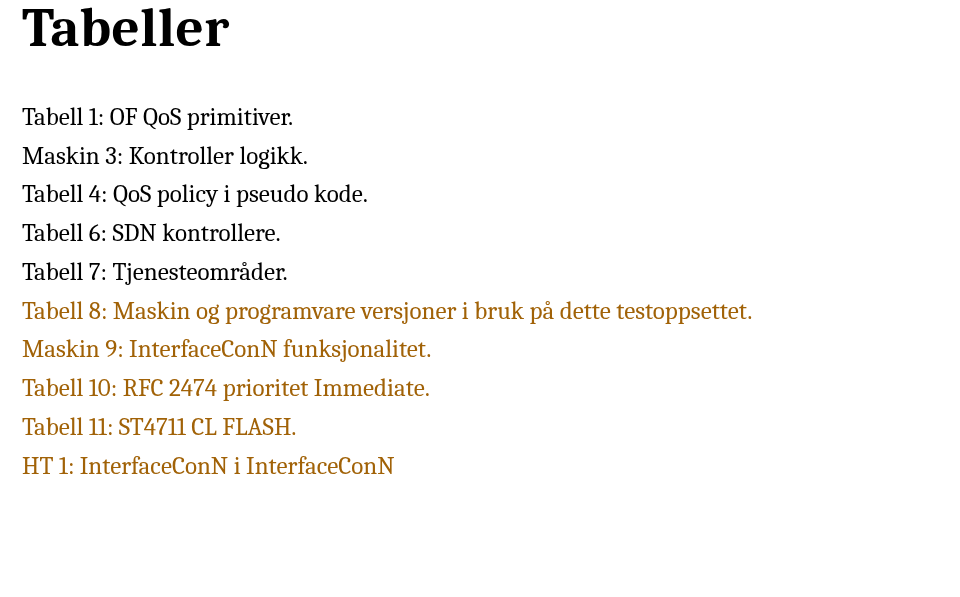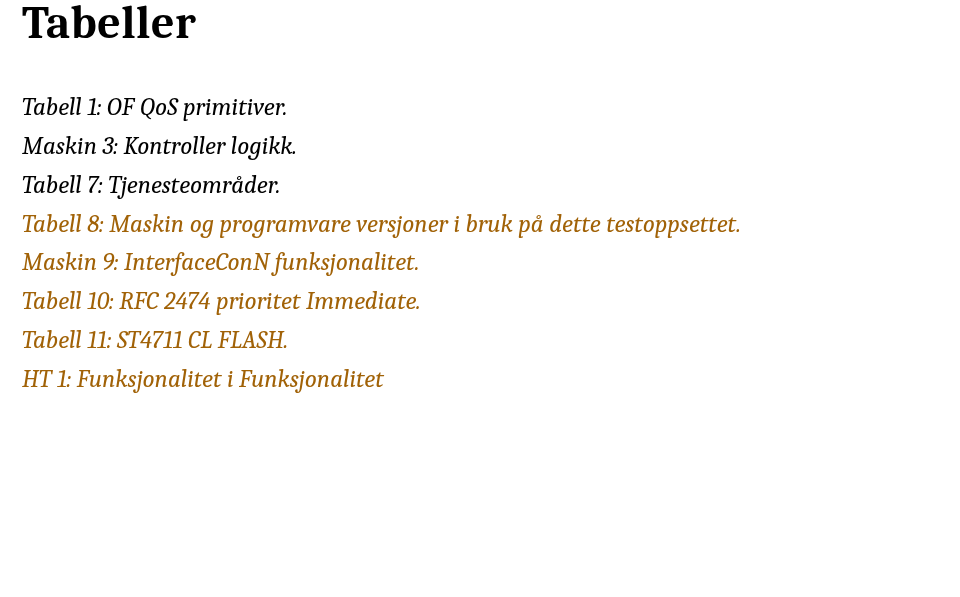--- a/index.html
+++ b/index.html
@@ -9,44 +9,45 @@
     height: 597px;
     background: #ffffff;
     font-family: Cambria, Georgia, 'Times New Roman', serif;
     color: #000000;
   }
   .page {
     padding: 0 22px 0 22px;
     box-sizing: border-box;
   }
   h1.title {
-    font-size: 46px;
+    font-size: 55px;
     font-weight: 700;
     margin: 0 0 40px 0;
     letter-spacing: 0.5px;
     line-height: 1.05;
   }
   .entry {
     font-size: 25px;
     line-height: 1.55;
     margin: 0;
-    font-style: italic;
   }
   .entry.link {
     color: #a16207;
   }
 </style>
 </head>
 <body>
 
 <div class="page">
   <h1 class="title">Tabeller</h1>
   <div id="entries">
       <p class="entry">Tabell 1: OF QoS primitiver.</p>
       <p class="entry">Maskin 3: Kontroller logikk.</p>
+      <p class="entry">Tabell 4: QoS policy i pseudo kode.</p>
+      <p class="entry">Tabell 6: SDN kontrollere.</p>
       <p class="entry">Tabell 7: Tjenesteområder.</p>
       <p class="entry link">Tabell 8: Maskin og programvare versjoner i bruk på dette testoppsettet.</p>
       <p class="entry link">Maskin 9: InterfaceConN funksjonalitet.</p>
       <p class="entry link">Tabell 10: RFC 2474 prioritet Immediate.</p>
       <p class="entry link">Tabell 11: ST4711 CL FLASH.</p>
-      <p class="entry link">HT 1: Funksjonalitet i Funksjonalitet</p>
+      <p class="entry link">HT 1: InterfaceConN i InterfaceConN</p>
     </div>
 </div>
 
 </body></html>

